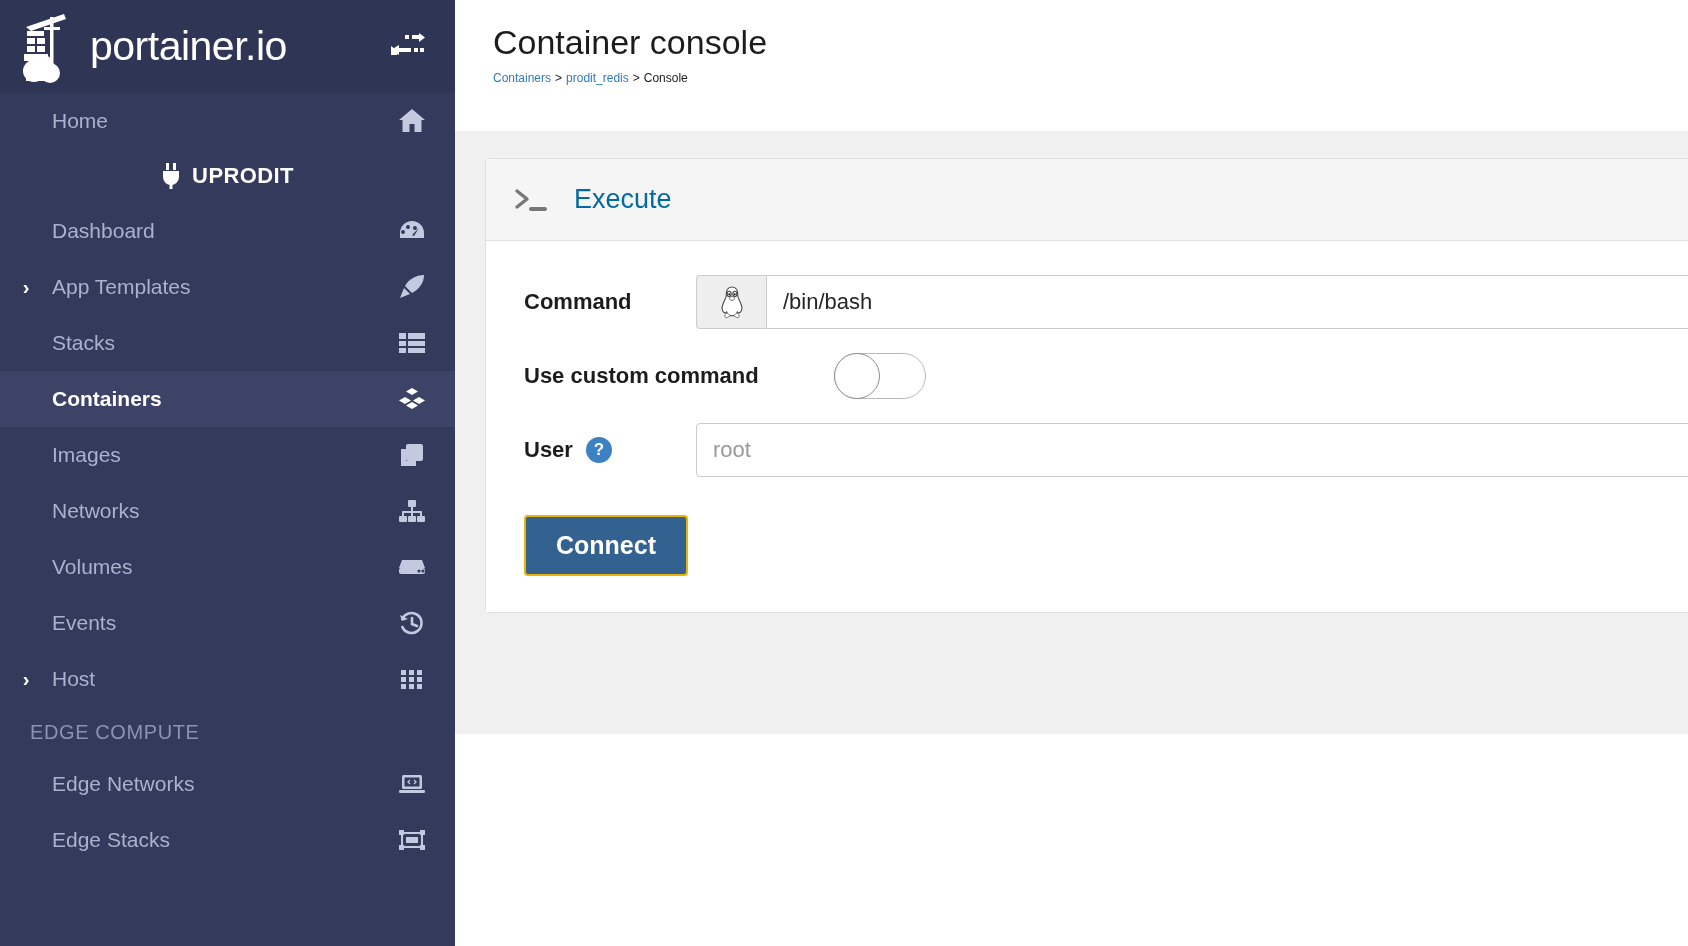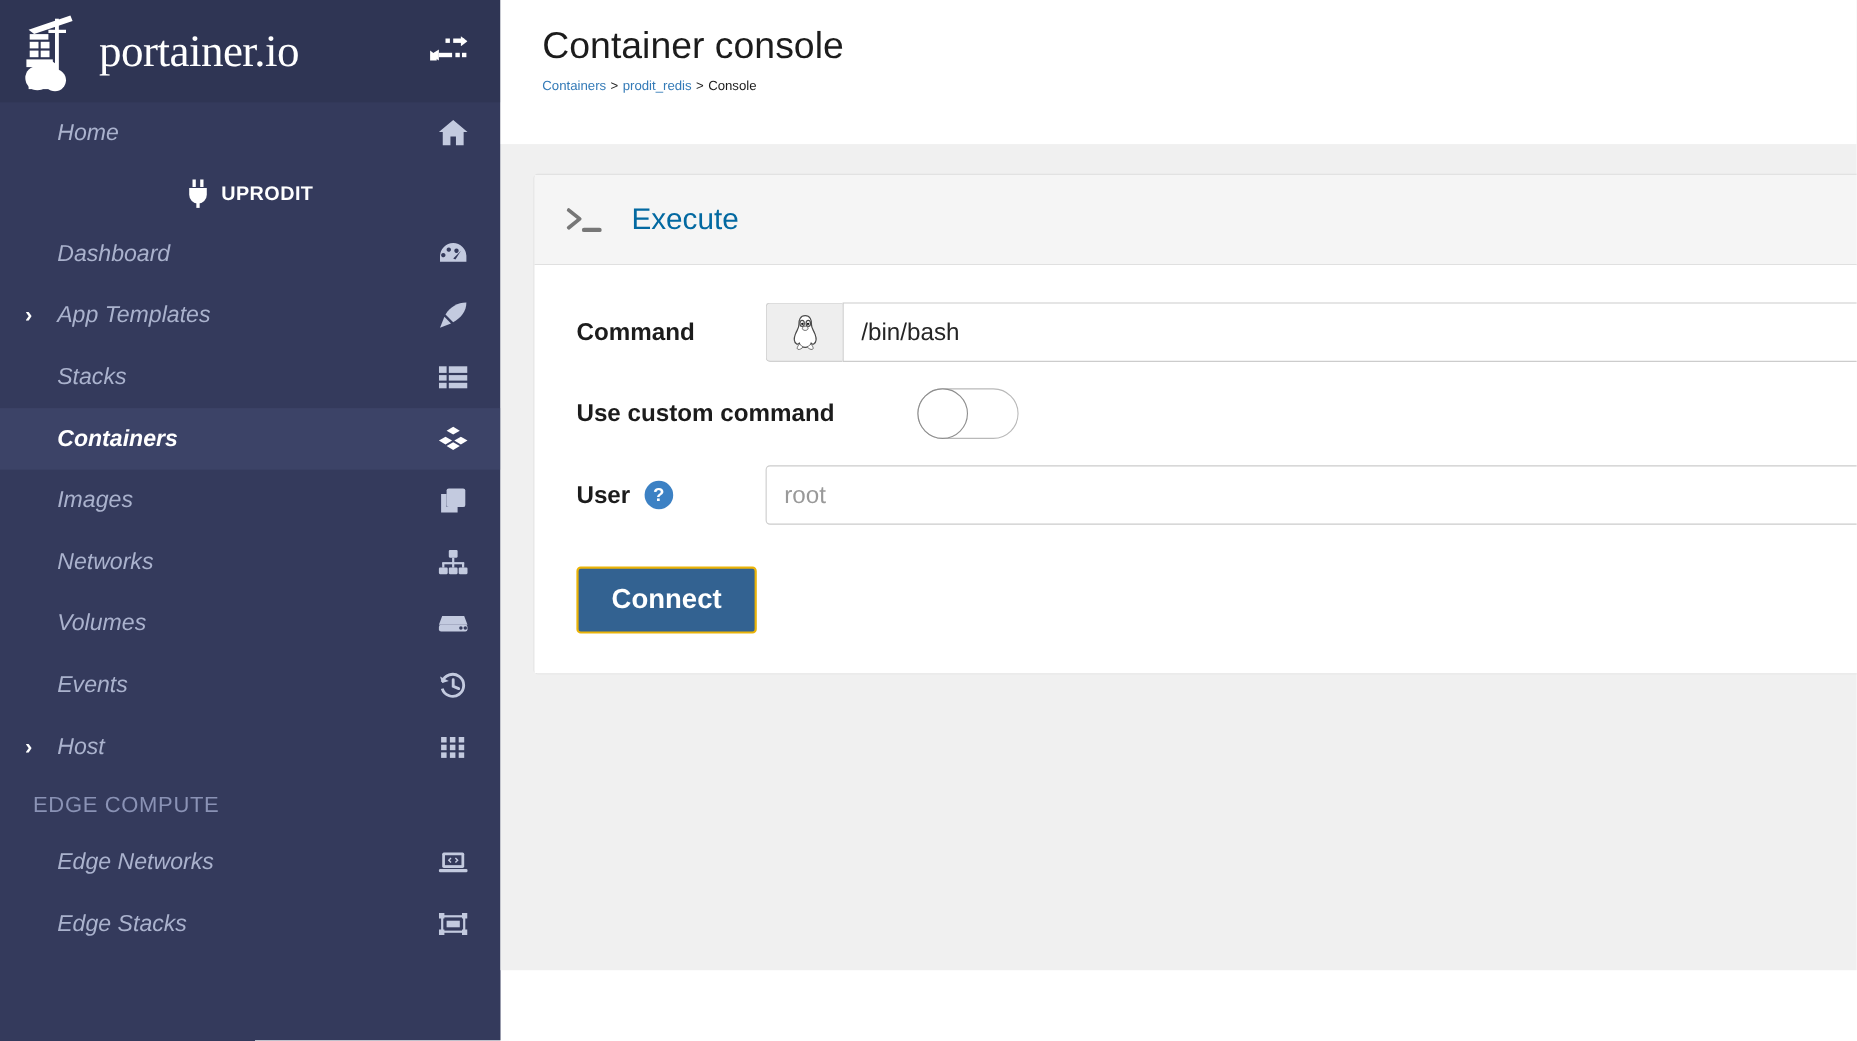--- a/index.html
+++ b/index.html
@@ -32,21 +32,20 @@
   }
   .logo-wrap { display: flex; align-items: center; flex: 1; }
   .logo-mark { width: 72px; height: 76px; margin-right: 2px; flex: 0 0 auto; }
   .logo-text {
     color: #ffffff;
     font-size: 41px;
     letter-spacing: -0.5px;
     font-weight: 400;
     line-height: 1;
     margin-left: -4px;
-    font-family: Liberation Serif, serif;
   }
   .sidebar-toggle {
     width: 44px; height: 44px;
     display: flex; align-items: center; justify-content: center;
     cursor: pointer;
   }
 
   .nav { padding-top: 0; }
   .nav-item {
     display: flex;
@@ -60,21 +59,21 @@
   }
   .nav-item .caret {
     width: 52px;
     text-align: center;
     color: #ffffff;
     font-size: 20px;
     font-weight: bold;
     flex: 0 0 52px;
   }
   .nav-item .caret.empty { color: transparent; }
-  .nav-item .nav-label { flex: 1; font-style: italic; }
+  .nav-item .nav-label { flex: 1; }
   .nav-item .nav-icon {
     width: 34px;
     display: flex;
     align-items: center;
     justify-content: center;
     color: #c3cadf;
     flex: 0 0 34px;
   }
   .nav-item.active {
     background: #3c4367;
@@ -83,39 +82,39 @@
   }
   .nav-item.active .nav-icon { color: #ffffff; }
 
   .nav-endpoint {
     display: flex;
     align-items: center;
     justify-content: center;
     height: 54px;
     color: #ffffff;
     font-weight: bold;
-    font-size: 18px;
+    font-size: 22px;
     letter-spacing: 0.4px;
     cursor: pointer;
   }
   .nav-endpoint .plug-icon {
     margin-right: 11px;
     display: flex; align-items: center;
   }
   .nav-section-title {
     padding: 14px 0 12px 30px;
     font-size: 20px;
     color: #8a92b5;
     letter-spacing: 0.6px;
   }
 
   
   .main {
     flex: 1;
-    height: 882px;
+    height: 734px;
     background: #f0f0f0;
     overflow: hidden;
     position: relative;
   }
   .page-head {
     background: #ffffff;
     padding: 22px 0 18px 38px;
     height: 131px;
   }
   .page-title {

